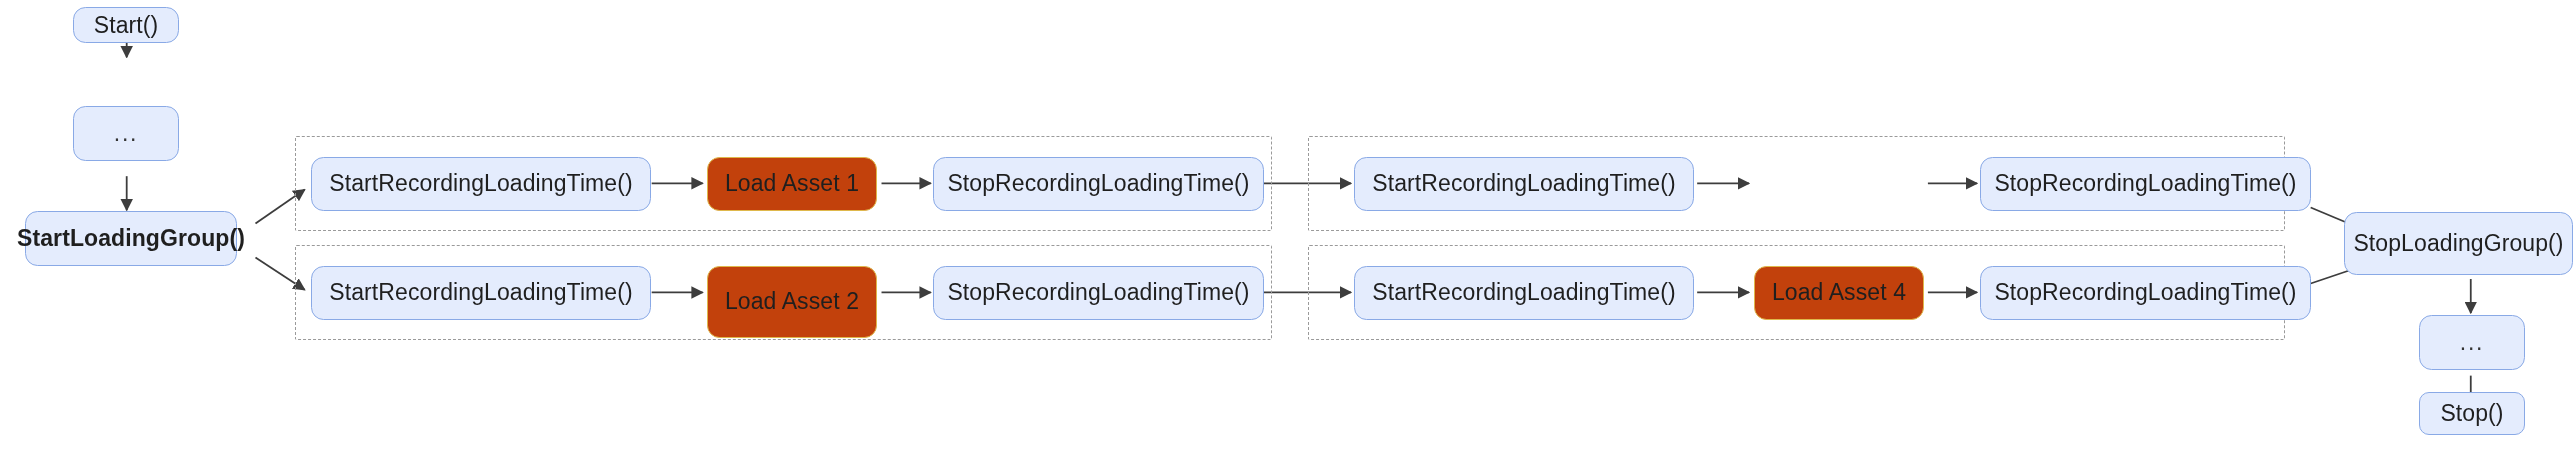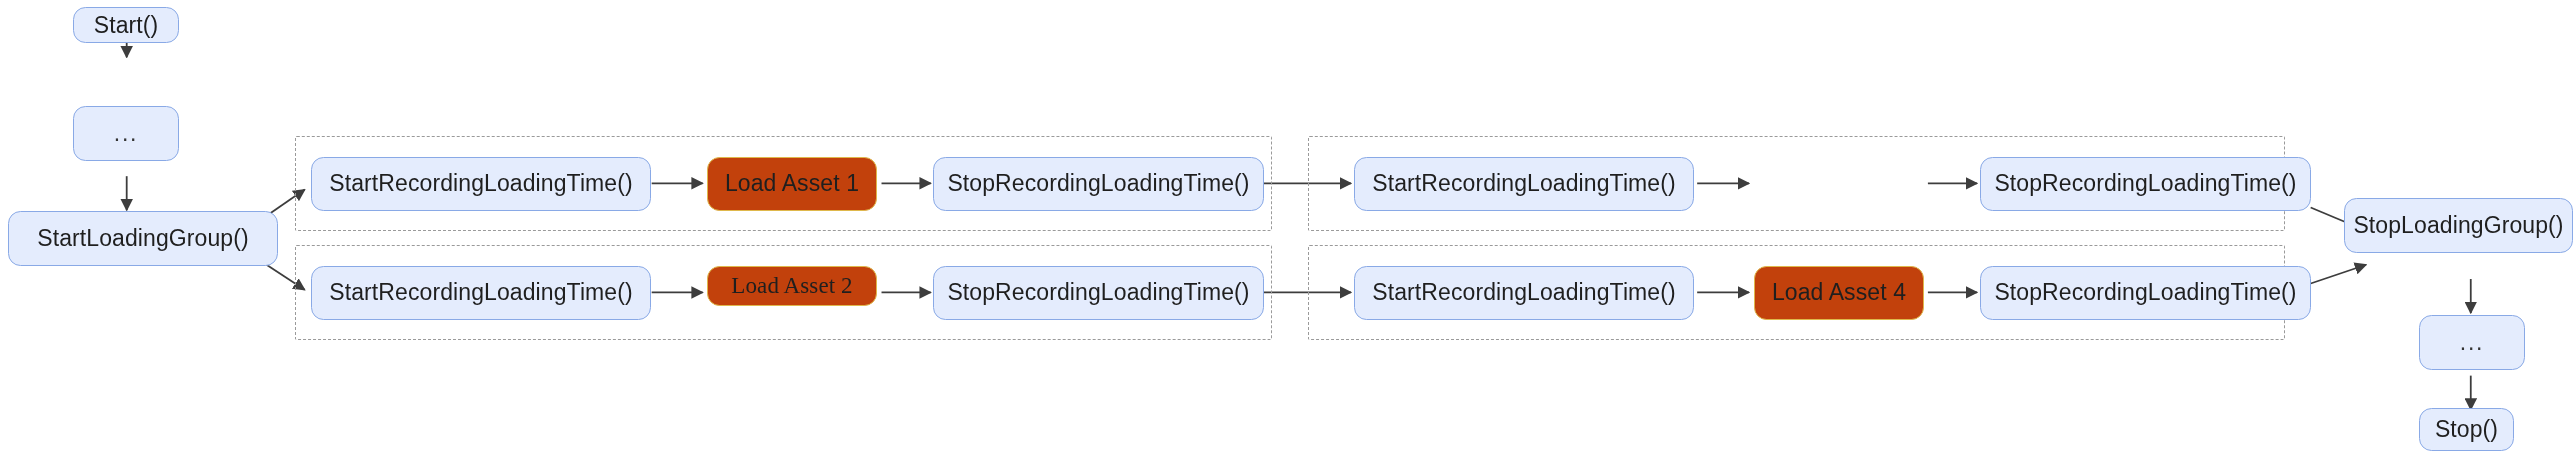--- a/index.html
+++ b/index.html
@@ -103,37 +103,37 @@
 
   <div class="group-box" style="left:295px;top:136px;width:977px;height:95px;"></div>
   <div class="group-box" style="left:295px;top:245px;width:977px;height:95px;"></div>
   <div class="group-box" style="left:1308px;top:136px;width:977px;height:95px;"></div>
   <div class="group-box" style="left:1308px;top:245px;width:977px;height:95px;"></div>
 
   <div class="node blue" style="left:73px;top:7.2px;width:106px;height:36px;">Start()</div>
 
   <div class="node blue dots" style="left:73px;top:106px;width:106px;height:55px;">...</div>
 
-  <div class="node blue" style="left:8px;top:211px;width:270px;height:55px;">StartLoadingGroup()</div>
+  <div class="node blue" style="left:25px;top:211px;width:212px;height:55px;font-weight:bold;">StartLoadingGroup()</div>
 
   <div class="node blue" style="left:311px;top:157px;width:340px;height:54px;">StartRecordingLoadingTime()</div>
   <div class="node yellow" style="left:707px;top:157px;width:170px;height:54px;">Load Asset 1</div>
   <div class="node blue" style="left:933px;top:157px;width:331px;height:54px;">StopRecordingLoadingTime()</div>
 
   <div class="node blue" style="left:311px;top:266px;width:340px;height:54px;">StartRecordingLoadingTime()</div>
-  <div class="node yellow" style="left:707px;top:266px;width:170px;height:40px;font-family:Liberation Serif, serif;">Load Asset 2</div>
+  <div class="node yellow" style="left:707px;top:266px;width:170px;height:72px;">Load Asset 2</div>
   <div class="node blue" style="left:933px;top:266px;width:331px;height:54px;">StopRecordingLoadingTime()</div>
 
   <div class="node blue" style="left:1354px;top:157px;width:340px;height:54px;">StartRecordingLoadingTime()</div>
   <div class="node blue" style="left:1980px;top:157px;width:331px;height:54px;">StopRecordingLoadingTime()</div>
 
   <div class="node blue" style="left:1354px;top:266px;width:340px;height:54px;">StartRecordingLoadingTime()</div>
   <div class="node yellow" style="left:1754px;top:266px;width:170px;height:54px;">Load Asset 4</div>
   <div class="node blue" style="left:1980px;top:266px;width:331px;height:54px;">StopRecordingLoadingTime()</div>
 
-  <div class="node blue" style="left:2344px;top:198px;width:229px;height:55px;">StopLoadingGroup()</div>
+  <div class="node blue" style="left:2344px;top:212px;width:229px;height:63px;">StopLoadingGroup()</div>
 
   <div class="node blue dots" style="left:2419px;top:315px;width:106px;height:55px;">...</div>
 
-  <div class="node blue" style="left:2419px;top:408px;width:95px;height:43px;">Stop()</div>
+  <div class="node blue" style="left:2419px;top:392px;width:106px;height:43px;border-radius:10px;">Stop()</div>
 
 </div>
 
 
 </body></html>

